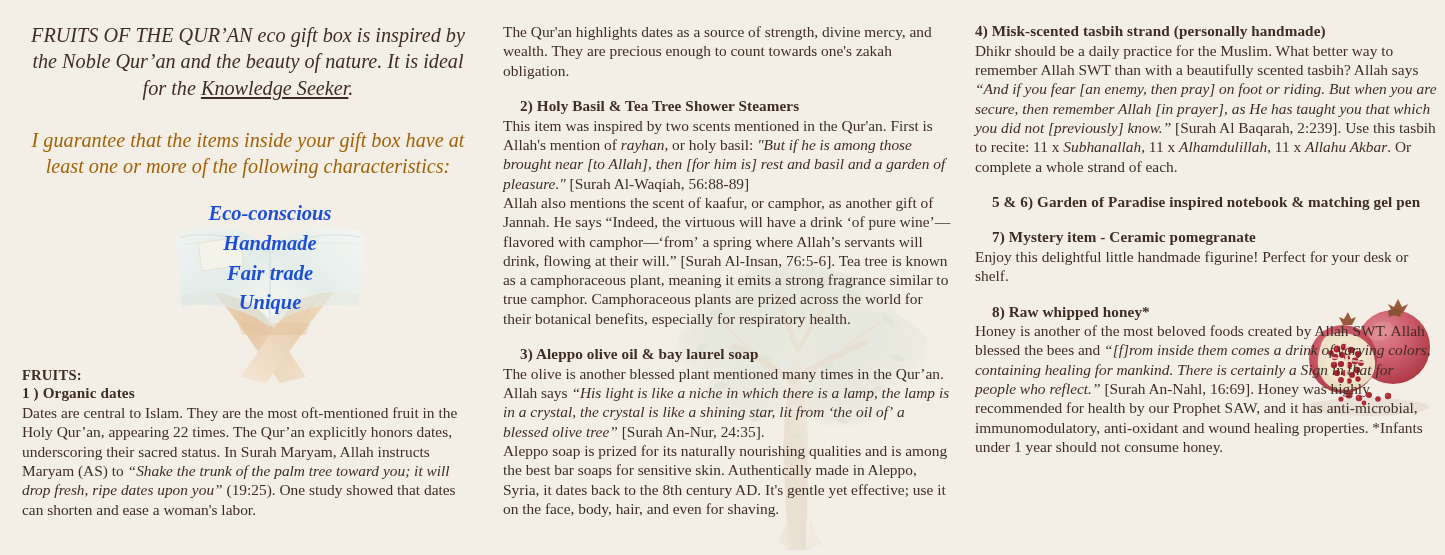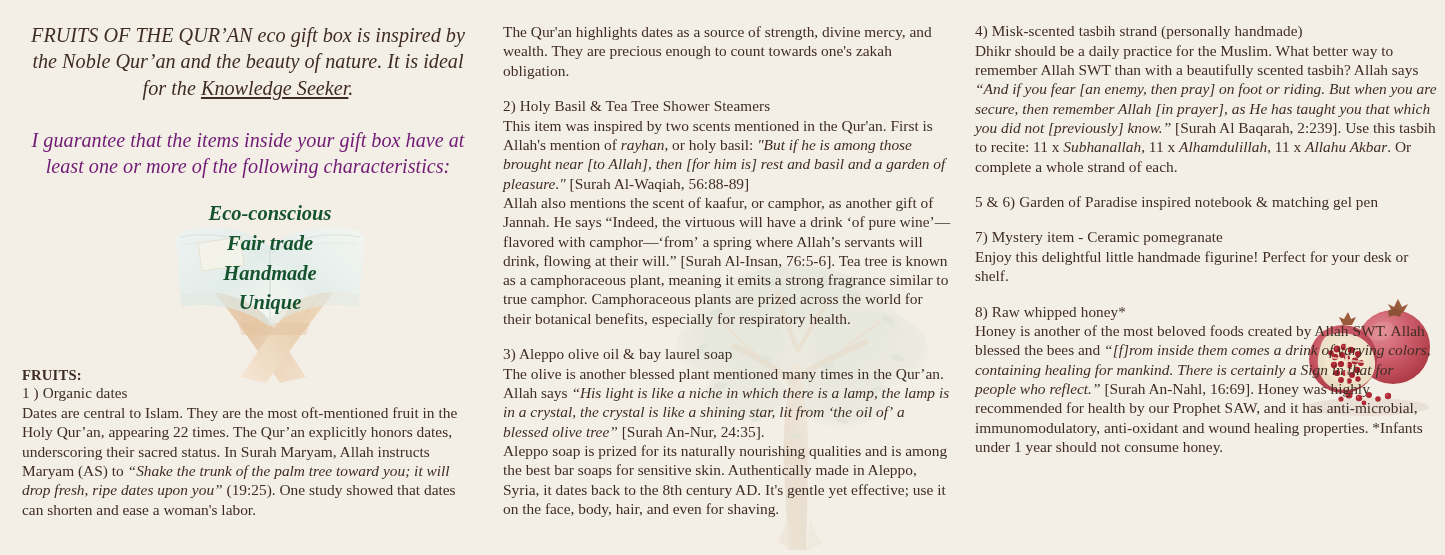--- a/index.html
+++ b/index.html
@@ -47,68 +47,68 @@
     color: #3f2d23;
     margin: 0 0 0 0;
     padding: 0 4px;
   }
   .intro u { text-decoration: underline; text-underline-offset: 2px; }
   .intro-2 {
     font-style: italic;
     font-size: 20.2px;
     line-height: 1.30;
     text-align: center;
-    color: #701a75;
+    color: #a16207;
     margin: 26px 0 0 0;
     padding: 0 2px;
   }
 
   
   .charblock {
     position: relative;
     height: 182px;
     margin-top: 6px;
   }
   .char-list {
     position: relative;
     z-index: 4;
     text-align: center;
     font-weight: bold;
     font-style: italic;
     font-size: 20.5px;
     line-height: 1.45;
-    color: #14532d;
+    color: #1d4ed8;
     padding-top: 14px;
     padding-left: 44px;
   }
 
   
   .items-label {
     font-weight: bold;
     font-size: 14.6px;
     letter-spacing: 0.2px;
     margin: 0;
     line-height: 1.18;
   }
   h3.item-head {
-    font-weight: normal;
+    font-weight: bold;
     font-size: 15.2px;
     margin: 0;
     line-height: 1.22;
     letter-spacing: 0.1px;
   }
   p.body {
     font-size: 15.4px;
     line-height: 1.255;
     margin: 0;
     text-align: left;
   }
   p.body + p.body { margin-top: 0; }
   p.gap { margin-top: 15px; }
-  h3.gap { margin-top: 17px; }
+  h3.gap { margin-top: 17px; margin-left: 17px; }
   .it { font-style: italic; }
 
   
   .art {
     position: absolute;
     pointer-events: none;
   }
   #rehal-art {
     left: 98px;
     top: 6px;
@@ -190,22 +190,22 @@
             <path d="M238 54 C206 48 174 54 152 70" stroke="#dfeae5" stroke-width="1.2" fill="none" opacity="0.7"></path>
             <path d="M78 52 L120 46 L124 74 L82 80 Z" fill="#f4f3ea" opacity="0.85"></path>
             <path d="M78 52 L120 46 L124 74 L82 80 Z" fill="none" stroke="#e6e2d2" stroke-width="1"></path>
             <path d="M150 128 C124 104 92 96 60 104 L62 116 C94 110 126 118 150 136 Z" fill="#dbe7e2" opacity="0.7"></path>
             <path d="M150 128 C176 104 208 96 240 104 L238 116 C206 110 174 118 150 136 Z" fill="#dfe9e4" opacity="0.6"></path>
           </g>
         </svg>
 
         <div class="char-list">
           <div>Eco-conscious</div>
+          <div>Handmade</div>
           <div>Fair trade</div>
-          <div>Handmade</div>
           <div>Unique</div>
         </div>
       </div>
 
       <p class="items-label">FRUITS:</p>
       <h3 class="item-head">1 )  Organic dates</h3>
       <p class="body"><span>Dates are central to Islam. They are the most oft-mentioned fruit in the Holy Qur’an, appearing 22 times. The Qur’an explicitly honors dates, underscoring their sacred status. In Surah Maryam, Allah instructs Maryam (AS) to </span><span class="it">“Shake the trunk of the palm tree toward you; it will drop fresh, ripe dates upon you”</span><span> (19:25). One study showed that dates can shorten and ease a woman's labor.</span></p>
 
     </div>
   </div>

